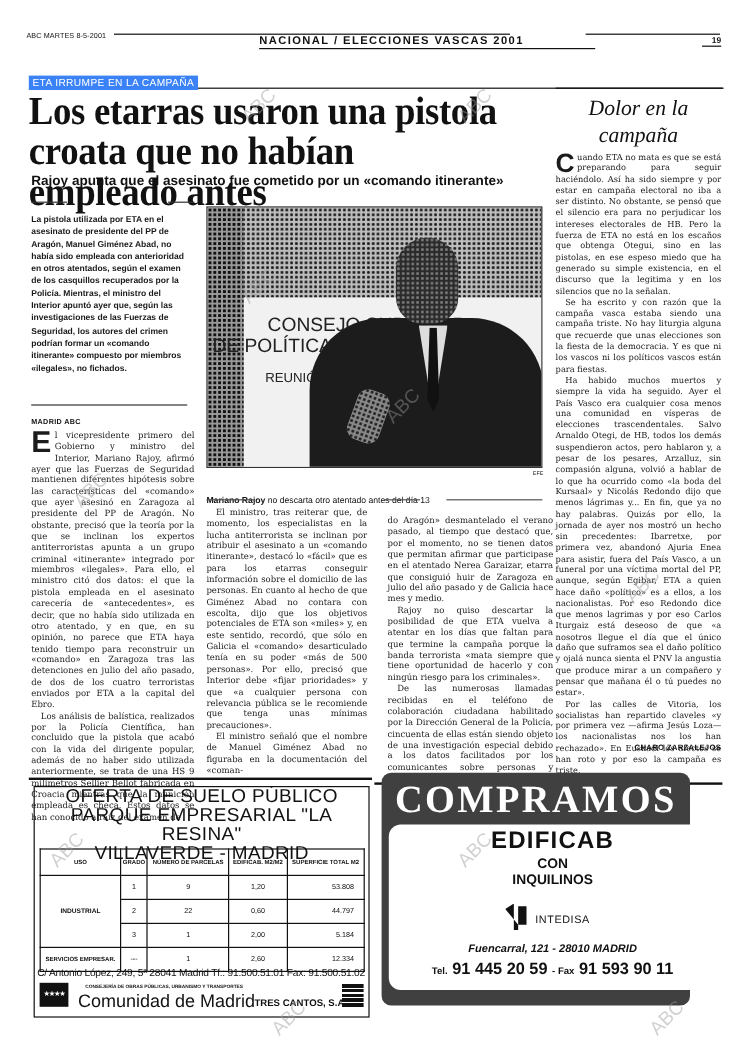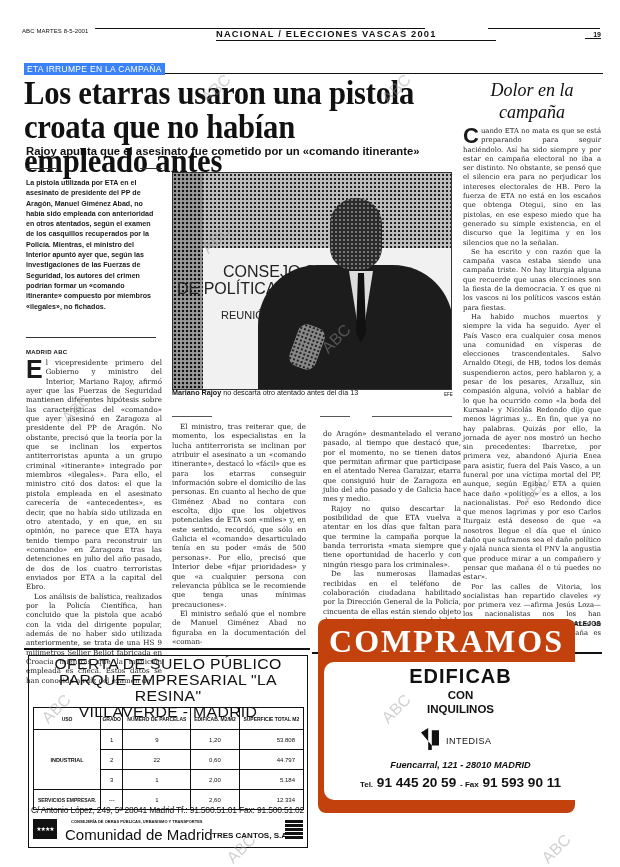--- a/index.html
+++ b/index.html
@@ -46,21 +46,21 @@
   .photo .s2 { left: 4px; top: 107px; font-size: 16px; }
   .photo .s3 { left: 48px; top: 136px; font-size: 11px; }
   .photo .person { position: absolute; left: 85px; top: 92px; width: 195px; height: 126px; background: #1c1c1c; border-radius: 60px 60px 0 0; }
   .photo .head { position: absolute; left: 157px; top: 25px; width: 52px; height: 72px; background: #2a2a2a; border-radius: 26px 26px 22px 22px;
     background-image: radial-gradient(#777 1px, transparent 1.4px); background-size: 4px 4px; }
   .photo .shirt { position: absolute; left: 176px; top: 98px; width: 24px; height: 60px; background: #ddd; clip-path: polygon(0 0,100% 0,60% 100%,40% 100%); }
   .photo .tie { position: absolute; left: 183px; top: 100px; width: 10px; height: 70px; background: #111; clip-path: polygon(20% 0,80% 0,100% 85%,50% 100%,0 85%); }
   .photo .hand { position: absolute; left: 120px; top: 152px; width: 28px; height: 44px; background: #888; border-radius: 10px;
     background-image: radial-gradient(#222 1px, transparent 1.4px); background-size: 4px 4px; transform: rotate(20deg); }
   .photo-credit { left: 444px; top: 392px; font-family: "Liberation Sans", sans-serif; font-size: 4.5px; }
-  .caption { left: 172px; top: 388px; font-family: "Liberation Sans", sans-serif; font-size: 7.2px; text-align: right; }
+  .caption { left: 172px; top: 412px; font-family: "Liberation Sans", sans-serif; font-size: 7.2px; text-align: right; }
   .caption b { font-weight: bold; }
   .cap-rule-a { left: 172px; top: 416px; width: 40px; border-top: 1px solid #555; }
   .cap-rule-b { left: 372px; top: 416px; width: 80px; border-top: 1px solid #555; }
   .cap-rule-c { left: 320px; top: 416px; width: 30px; border-top: 1px solid #555; }
 
   
   .side-rule { left: 463px; top: 73px; width: 140px; border-top: 1px solid #111; }
   .side-title { left: 463px; top: 79px; width: 138px; text-align: center; font-family: "Liberation Serif", serif; font-style: italic; font-size: 18px; line-height: 22px; }
   .side-body { left: 463px; top: 127px; width: 138px; font-size: 6.9px; line-height: 9.3px; }
   .side-body p { text-indent: 8px; }
@@ -77,21 +77,21 @@
   .ad1 td.n { text-align: right; padding-right: 8px; }
   .ad1 .addr { position: absolute; left: 2px; top: 149px; width: 275px; font-size: 8.5px; letter-spacing: -.2px; white-space: nowrap; }
   .ad1 .logo { position: absolute; left: 4px; top: 163px; width: 24px; height: 20px; background: #111; color: #fff; font-size: 6px; text-align: center; line-height: 20px; letter-spacing: -1px; }
   .ad1 .cons { position: absolute; left: 42px; top: 163px; font-size: 4px; line-height: 5px; font-weight: bold; text-align: center; }
   .ad1 .cm { position: absolute; left: 36px; top: 171px; font-size: 15px; line-height: 16px; }
   .ad1 .tc { position: absolute; left: 183px; top: 175px; font-size: 8px; font-weight: bold; }
   .ad1 .tclogo { position: absolute; left: 256px; top: 164px; width: 18px; height: 20px; background: repeating-linear-gradient(#111 0 3px, #fff 3px 4px); }
 
   
   .ad2-rule { left: 312px; top: 652px; width: 290px; border-top: 2px solid #111; }
-  .ad2 { left: 318px; top: 619px; width: 257px; height: 194px; background: #c2410c; border-radius: 8px; font-family: "Liberation Sans", sans-serif; }
+  .ad2 { left: 318px; top: 644px; width: 257px; height: 194px; background: #404040; border-radius: 8px; font-family: "Liberation Sans", sans-serif; }
   .ad2 .h { position: absolute; left: 0; top: 4px; width: 100%; text-align: center; color: #fff; font-family: "Liberation Serif", serif; font-weight: bold; font-size: 32px; letter-spacing: 2px; }
   .ad2 .inner { position: absolute; left: 6px; top: 43px; width: 273px; height: 138px; background: #fff; border-radius: 10px; text-align: center; }
   .ad2 .e1 { font-weight: bold; font-size: 20px; margin-top: 3px; letter-spacing: 1px; }
   .ad2 .e2 { font-weight: bold; font-size: 11.5px; line-height: 14px; }
   .ad2 .e3 { font-weight: bold; font-size: 11.5px; line-height: 14px; }
   .ad2 .logo { position: absolute; left: 97px; top: 66px; width: 18px; height: 22px; background: #111; clip-path: polygon(0 20%,40% 0,40% 100%,60% 100%,60% 10%,100% 10%,100% 80%,60% 80%); }
   .ad2 .brand { position: absolute; left: 122px; top: 74px; font-size: 9px; letter-spacing: .5px; }
   .ad2 .a1 { position: absolute; left: 0; top: 98px; width: 100%; font-weight: bold; font-size: 9.2px; font-style: italic; }
   .ad2 .a2 { position: absolute; left: 0; top: 113px; width: 100%; font-weight: bold; font-size: 13.6px; white-space: nowrap; }
   .ad2 .a2 small { font-size: 8px; }

